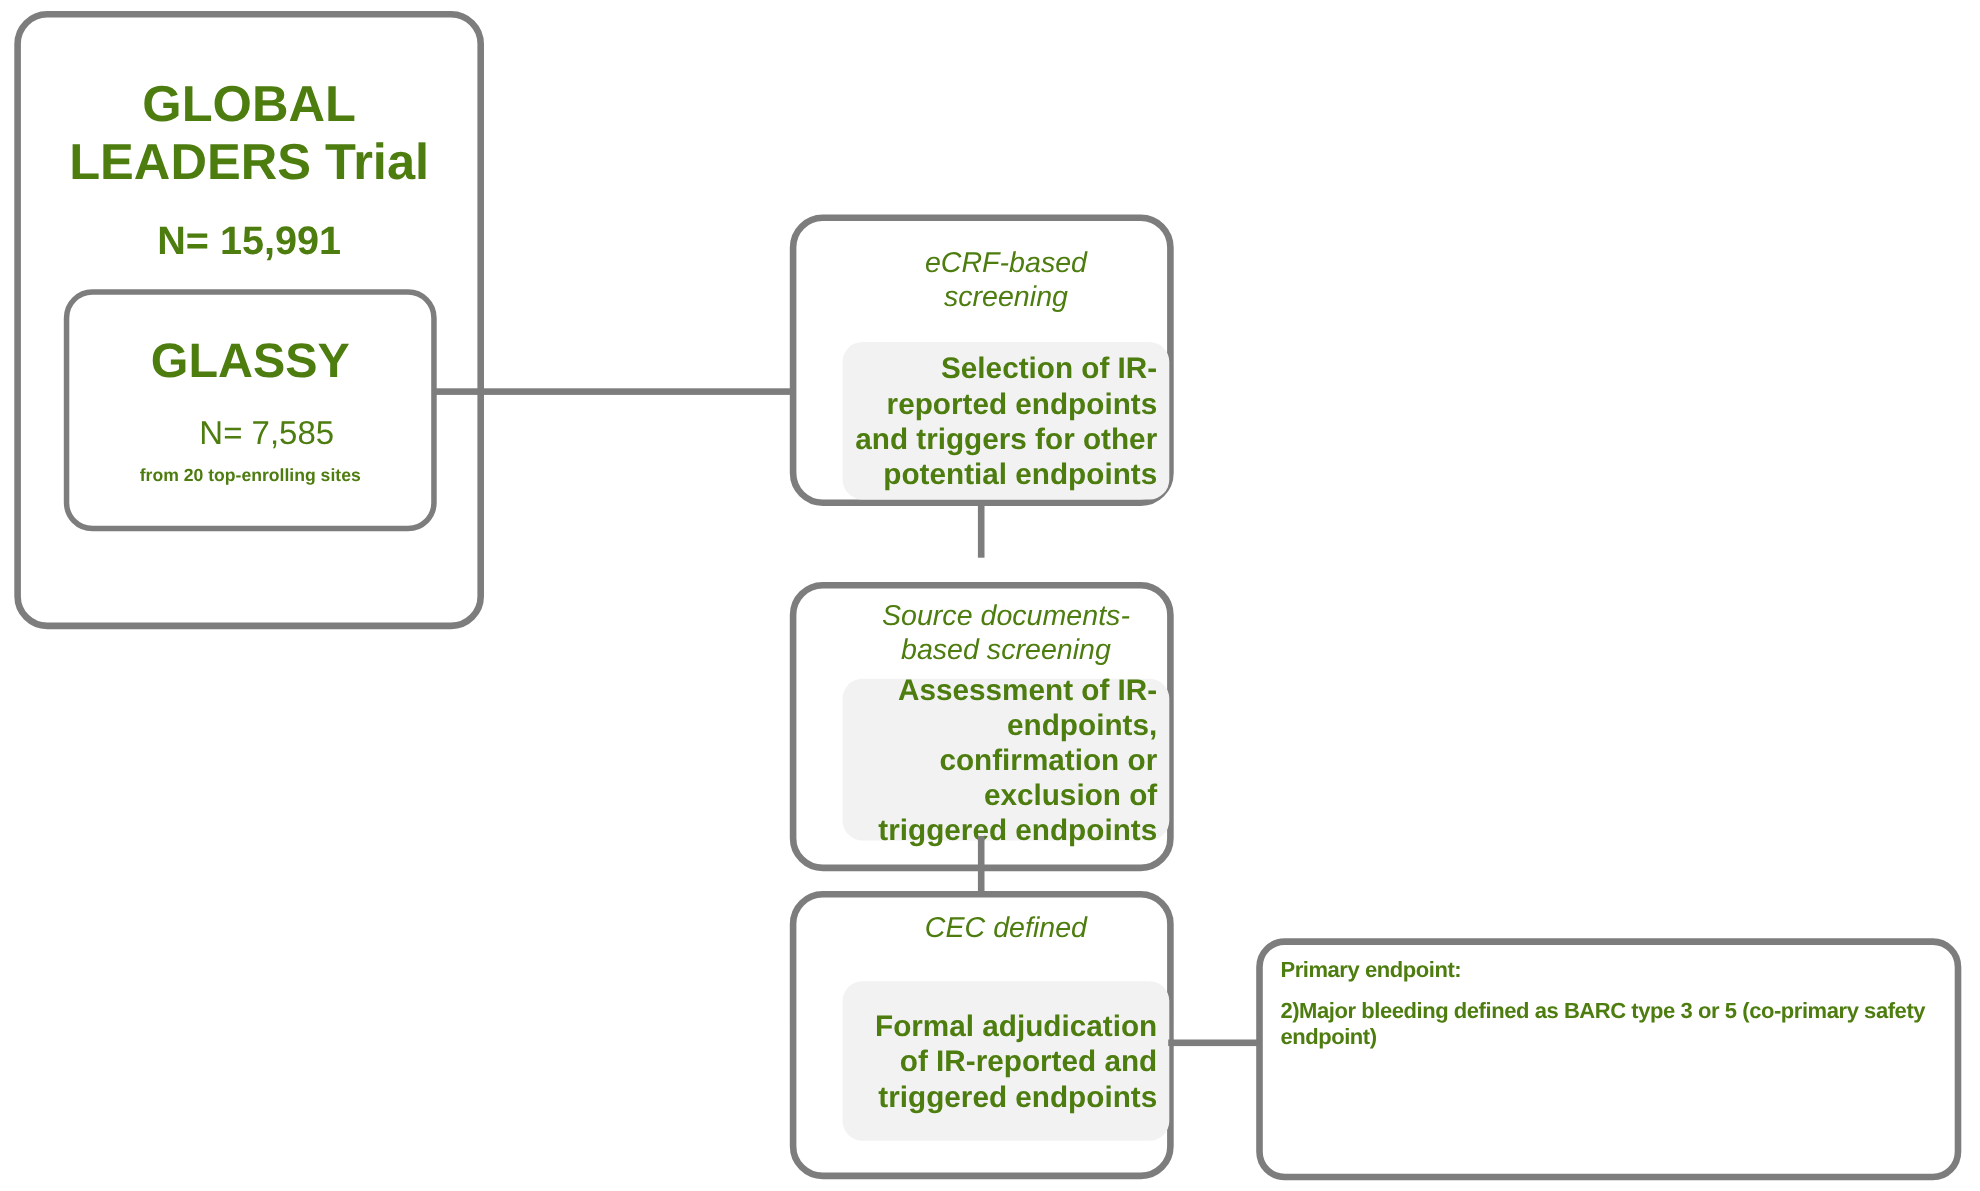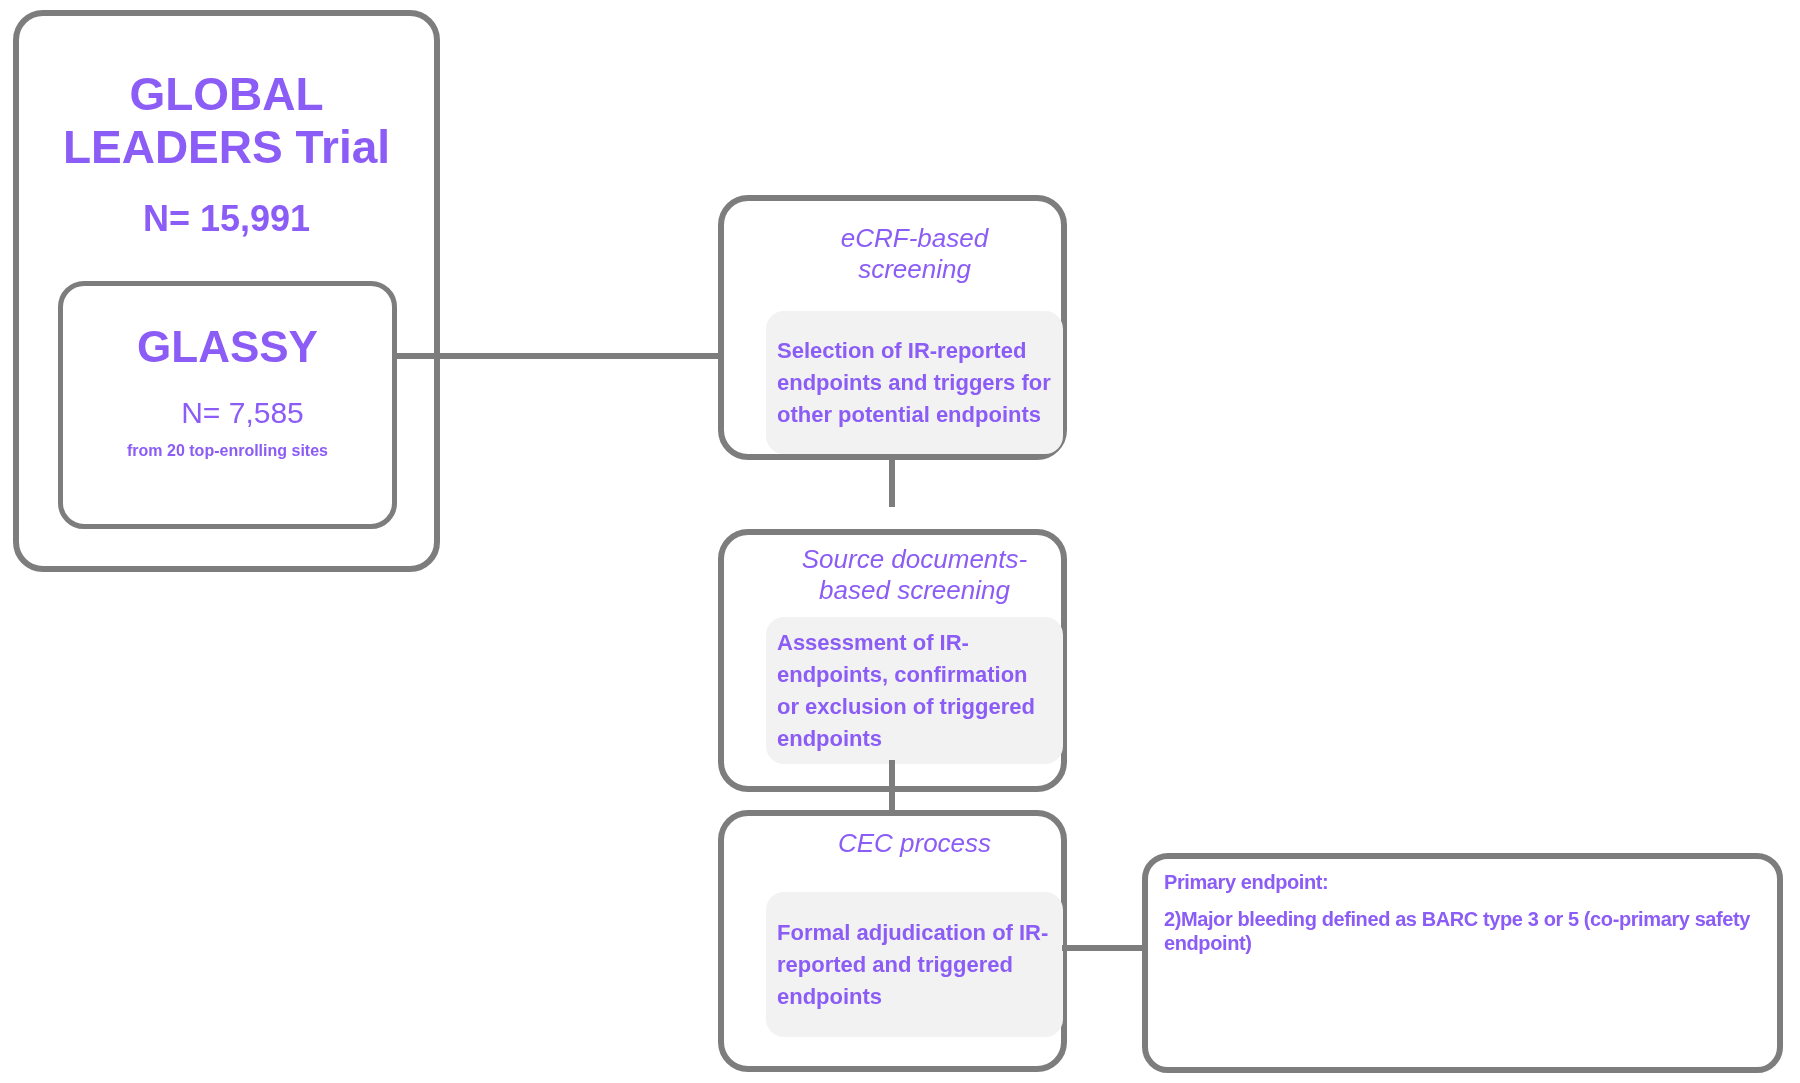--- a/index.html
+++ b/index.html
@@ -7,21 +7,21 @@
     padding: 0;
     background: #ffffff;
     font-family: "Liberation Sans", sans-serif;
   }
   .canvas {
     position: relative;
     width: 1800px;
     height: 1083px;
     background: #ffffff;
     overflow: hidden;
-    color: #8b5cf6;
+    color: #4d7c0f;
   }
   .box {
     position: absolute;
     box-sizing: border-box;
     background: #ffffff;
     border: 6px solid #7d7d7d;
     z-index: 1;
   }
   
   .trial-box {
@@ -37,25 +37,24 @@
     line-height: 1.16;
   }
   .trial-n {
     margin-top: 26px;
     font-size: 36px;
     font-weight: bold;
     line-height: 35px;
   }
   .glassy-box {
     left: 58px; top: 263px;
-    width: 339px; height: 248px;
+    width: 339px; height: 220px;
     border-width: 5px;
     border-radius: 26px;
     text-align: center;
-    margin-top: 18px;
   }
   .glassy-title {
     margin-top: 36px;
     font-size: 44px;
     font-weight: bold;
     line-height: 1.15;
   }
   .glassy-n {
     margin-top: 22px;
     font-size: 30px;
@@ -93,23 +92,23 @@
   .step-2 .step-label { margin-top: 9px; }
   .step-3 .step-label { margin-top: 12px; }
   .step-body {
     width: 297px;
     box-sizing: border-box;
     background: #f2f2f2;
     border-radius: 18px;
     display: flex;
     align-items: center;
     justify-content: center;
-    text-align: left;
+    text-align: right;
     font-weight: bold;
-    font-size: 22px;
+    font-size: 27px;
     line-height: 32px;
     padding: 6px 11px;
   }
   .step-1 .step-body { margin-top: 26px; height: 147px; }
   .step-2 .step-body { margin-top: 11px; height: 147px; }
   .step-3 .step-body { margin-top: 33px; height: 145px; }
   
   .endpoint-box {
     left: 1142px; top: 853px;
     width: 641px; height: 220px;
@@ -152,21 +151,21 @@
     <div class="step-label">eCRF-based screening</div>
     <div class="step-body">Selection of IR-reported endpoints and triggers for other potential endpoints</div>
   </div>
 
   <div class="box step-box step-2">
     <div class="step-label">Source documents-based screening</div>
     <div class="step-body">Assessment of IR-endpoints, confirmation or exclusion of triggered endpoints</div>
   </div>
 
   <div class="box step-box step-3">
-    <div class="step-label">CEC process</div>
+    <div class="step-label">CEC defined</div>
     <div class="step-body">Formal adjudication of IR-reported and triggered endpoints</div>
   </div>
 
   <div class="box endpoint-box">
     <p>Primary endpoint:</p>
     <p>2)Major bleeding defined as BARC type 3 or 5 (co-primary safety endpoint)</p>
   </div>
 
   <div class="conn" style="left:394px; top:353px; width:326px; height:6px;"></div>
   <div class="conn" style="left:889px; top:455px; width:6px; height:52px;"></div>

